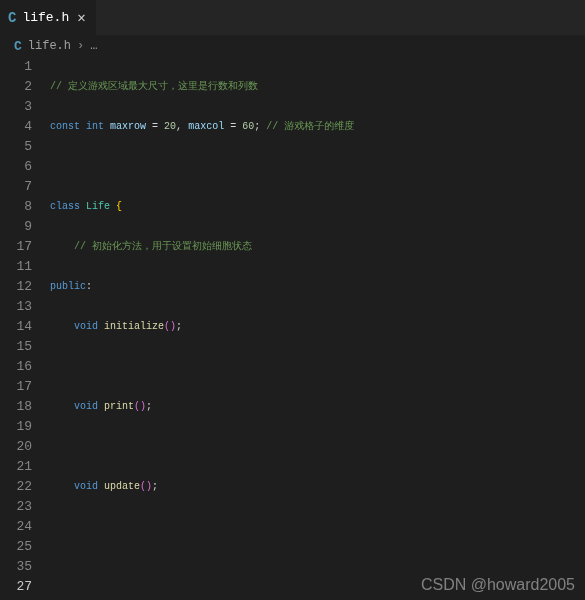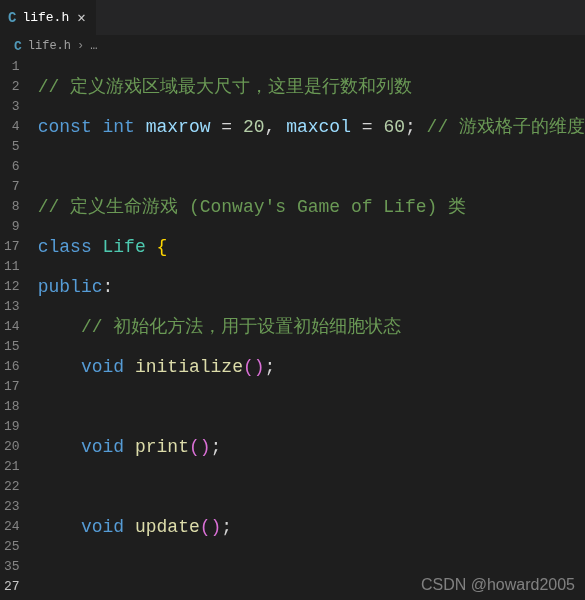--- a/index.html
+++ b/index.html
@@ -69,21 +69,21 @@
   text-align: right;
   padding-right: 18px;
   color: #858585;
   font-size: 13px;
   line-height: 20px;
   user-select: none;
 }
 .gutter .active { color: #c6c6c6; }
 .code {
   flex: 1;
-  font-size: 18px;
+  font-size: 10px;
   line-height: 20px;
   white-space: pre;
 }
 .line { height: 20px; }
 .c-comment { color: #6a9955; }
 .c-keyword { color: #569cd6; }
 .c-type { color: #569cd6; }
 .c-class { color: #4ec9b0; }
 .c-func { color: #dcdcaa; }
 .c-var { color: #9cdcfe; }
@@ -147,24 +147,23 @@
     <div class="line">23</div>
     <div class="line">24</div>
     <div class="line">25</div>
     <div class="line">35</div>
     <div class="line active">27</div>
   </div>
   <div class="code">
 <div class="line"><span class="c-comment">// 定义游戏区域最大尺寸，这里是行数和列数</span></div>
 <div class="line"><span class="c-keyword">const</span> <span class="c-type">int</span> <span class="c-var">maxrow</span><span class="c-op"> = </span><span class="c-num">20</span><span class="c-punc">, </span><span class="c-var">maxcol</span><span class="c-op"> = </span><span class="c-num">60</span><span class="c-punc">; </span><span class="c-comment">// 游戏格子的维度</span></div>
 <div class="line"></div>
-<div class="line"><span class="c-comment">// 定义生命游戏 (Conway's Game of Life) 类</span></div>
 <div class="line"><span class="c-keyword">class</span> <span class="c-class">Life</span> <span class="c-bracket1">{</span></div>
+<div class="line">    <span class="c-comment">// 初始化方法，用于设置初始细胞状态</span></div>
 <div class="line"><span class="c-keyword">public</span><span class="c-punc">:</span></div>
-<div class="line">    <span class="c-comment">// 初始化方法，用于设置初始细胞状态</span></div>
 <div class="line">    <span class="c-type">void</span> <span class="c-func">initialize</span><span class="c-bracket2">()</span><span class="c-punc">;</span></div>
 <div class="line"></div>
 <div class="line">    <span class="c-type">void</span> <span class="c-func">print</span><span class="c-bracket2">()</span><span class="c-punc">;</span></div>
 <div class="line"></div>
 <div class="line">    <span class="c-type">void</span> <span class="c-func">update</span><span class="c-bracket2">()</span><span class="c-punc">;</span></div>
 
 
 
 
 

